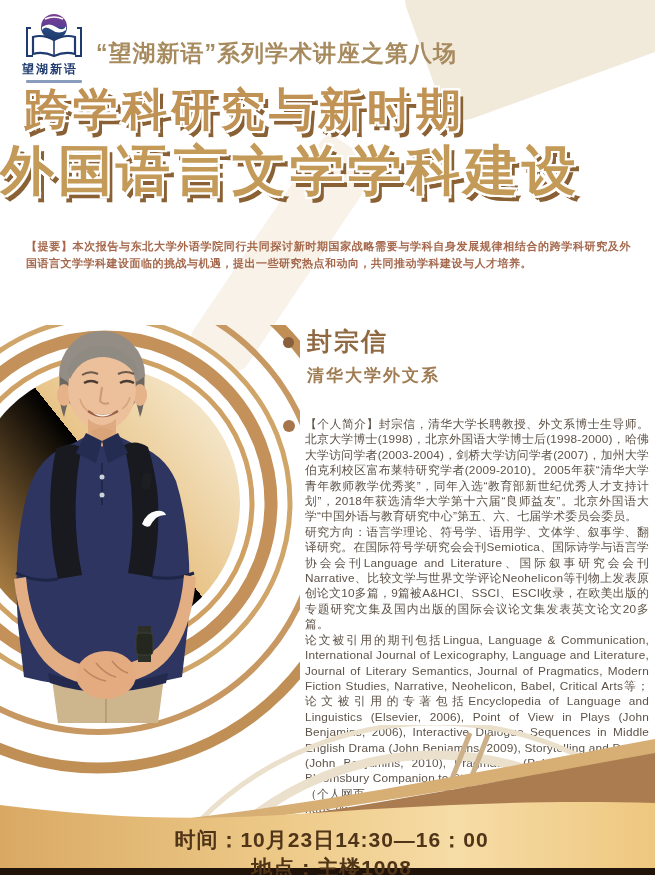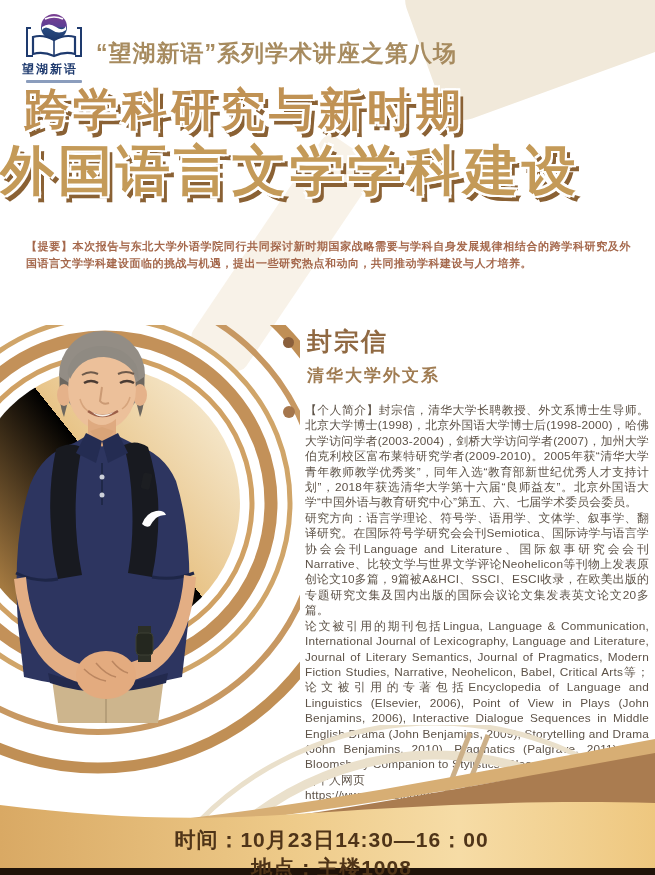--- a/index.html
+++ b/index.html
@@ -38,21 +38,21 @@
   
   .main{position:absolute;left:0;top:325px;width:615px;height:470px;z-index:2;}
   .photo{position:absolute;left:0;top:0;width:300px;height:470px;}
   .photo svg{position:absolute;left:0;top:0;}
 
   .info{position:absolute;left:283px;top:0;width:366px;}
   .name-row{position:relative;padding-left:24px;}
   .dot{position:absolute;left:0;top:12px;width:11px;height:11px;border-radius:50%;background:#8a5f3b;}
   .speaker-name{margin:0;font-size:25px;font-weight:900;color:#906942;letter-spacing:2px;}
   .affil{margin:6px 0 0 24px;font-size:17px;font-weight:bold;color:#a07c52;letter-spacing:2px;}
-  .bio{position:relative;margin-top:16px;padding-left:22px;}
+  .bio{position:relative;margin-top:30px;padding-left:22px;}
   .bio-dot{position:absolute;left:0;top:3px;width:12px;height:12px;border-radius:50%;background:#a5764c;}
   .bio p{margin:0;font-size:11.8px;line-height:15.4px;color:#5d5247;
     text-align:justify;letter-spacing:.2px;}
   .bio p.web{text-align:left;}
 
   
   .bottom{position:absolute;left:0;top:725px;width:655px;height:150px;z-index:4;}
   .bottom svg{position:absolute;left:0;top:0;}
   .footer-text{position:absolute;left:34px;right:26px;top:101px;display:flex;
     justify-content:space-between;align-items:center;

